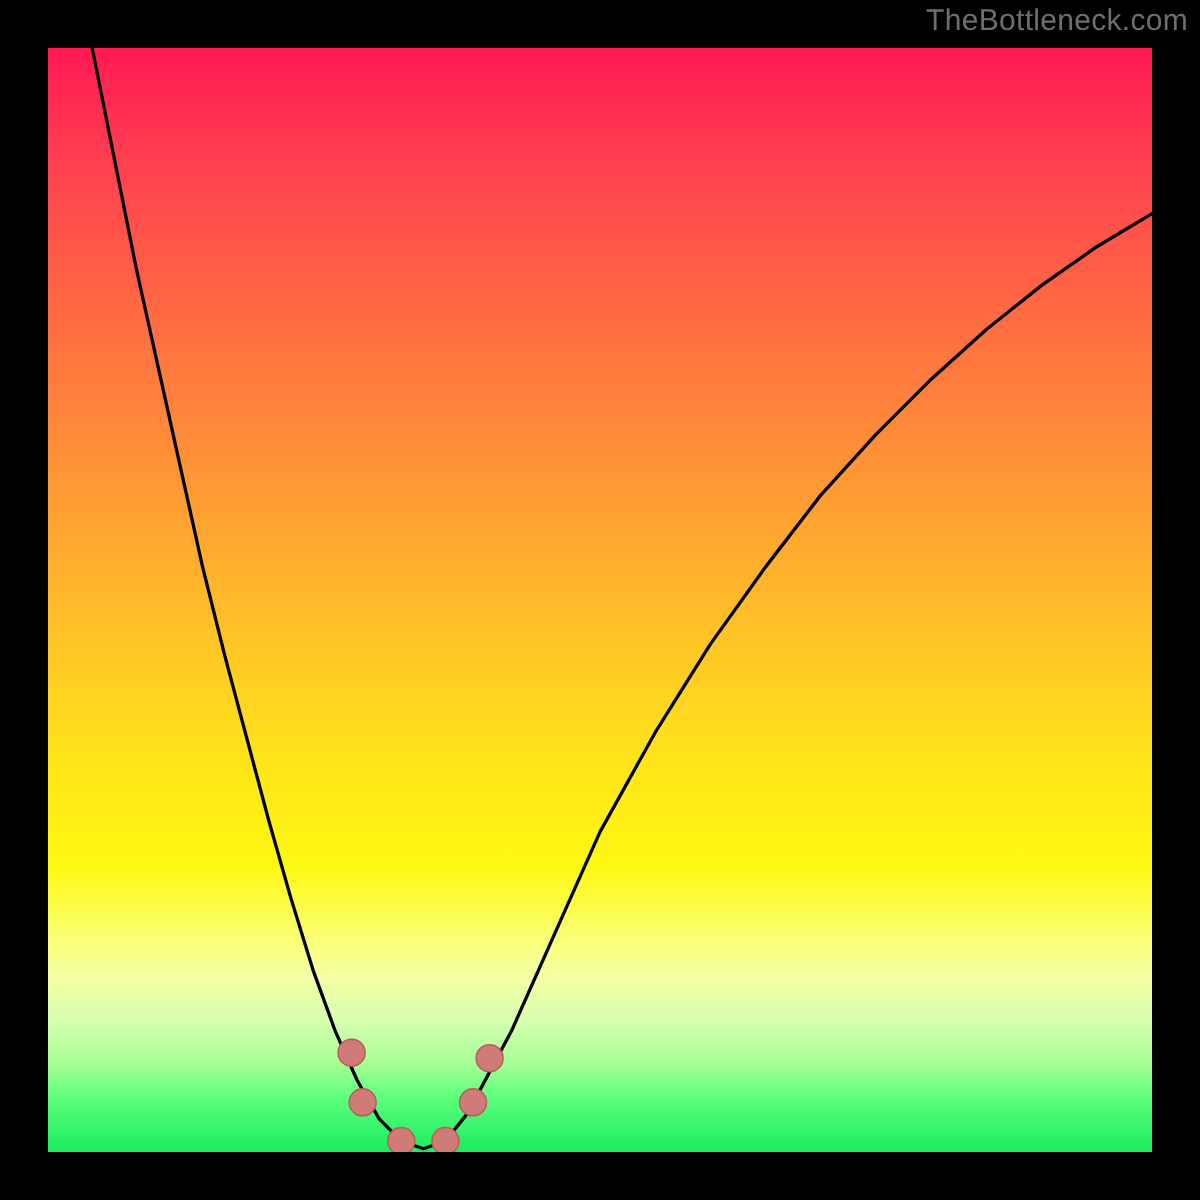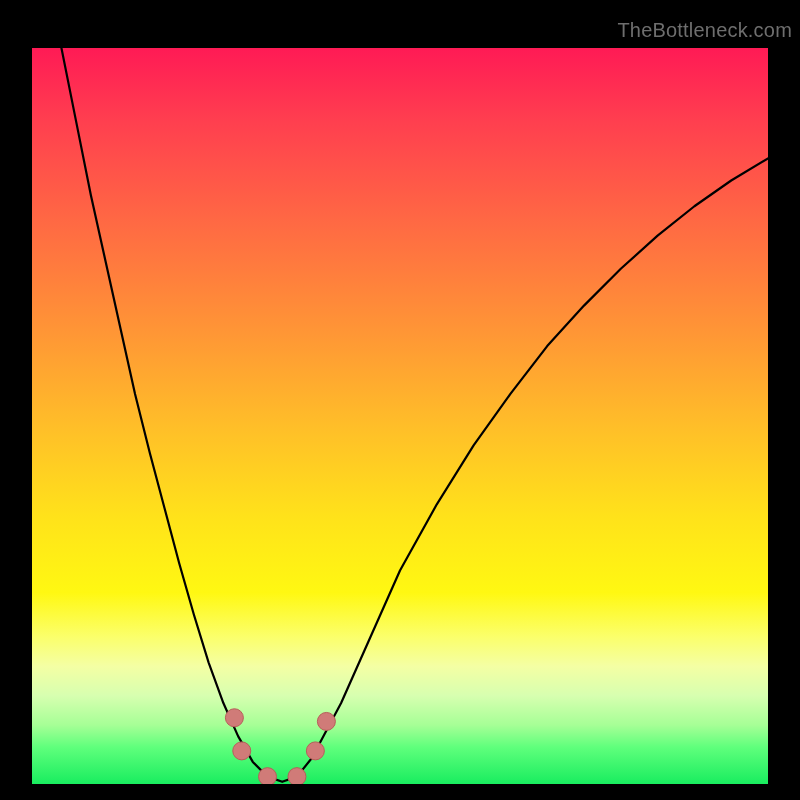--- a/index.html
+++ b/index.html
@@ -7,21 +7,21 @@
     padding: 0;
     width: 800px;
     height: 800px;
     background: #000;
     overflow: hidden;
     font-family: Arial, Helvetica, sans-serif;
   }
   .frame {
     position: absolute;
     left: 0;
-    top: 16px;
+    top: 0;
     width: 800px;
     height: 760px;
     background: #000;
   }
   .plot-area {
     position: absolute;
     left: 32px;
     top: 32px;
     width: 736px;
     height: 736px;

